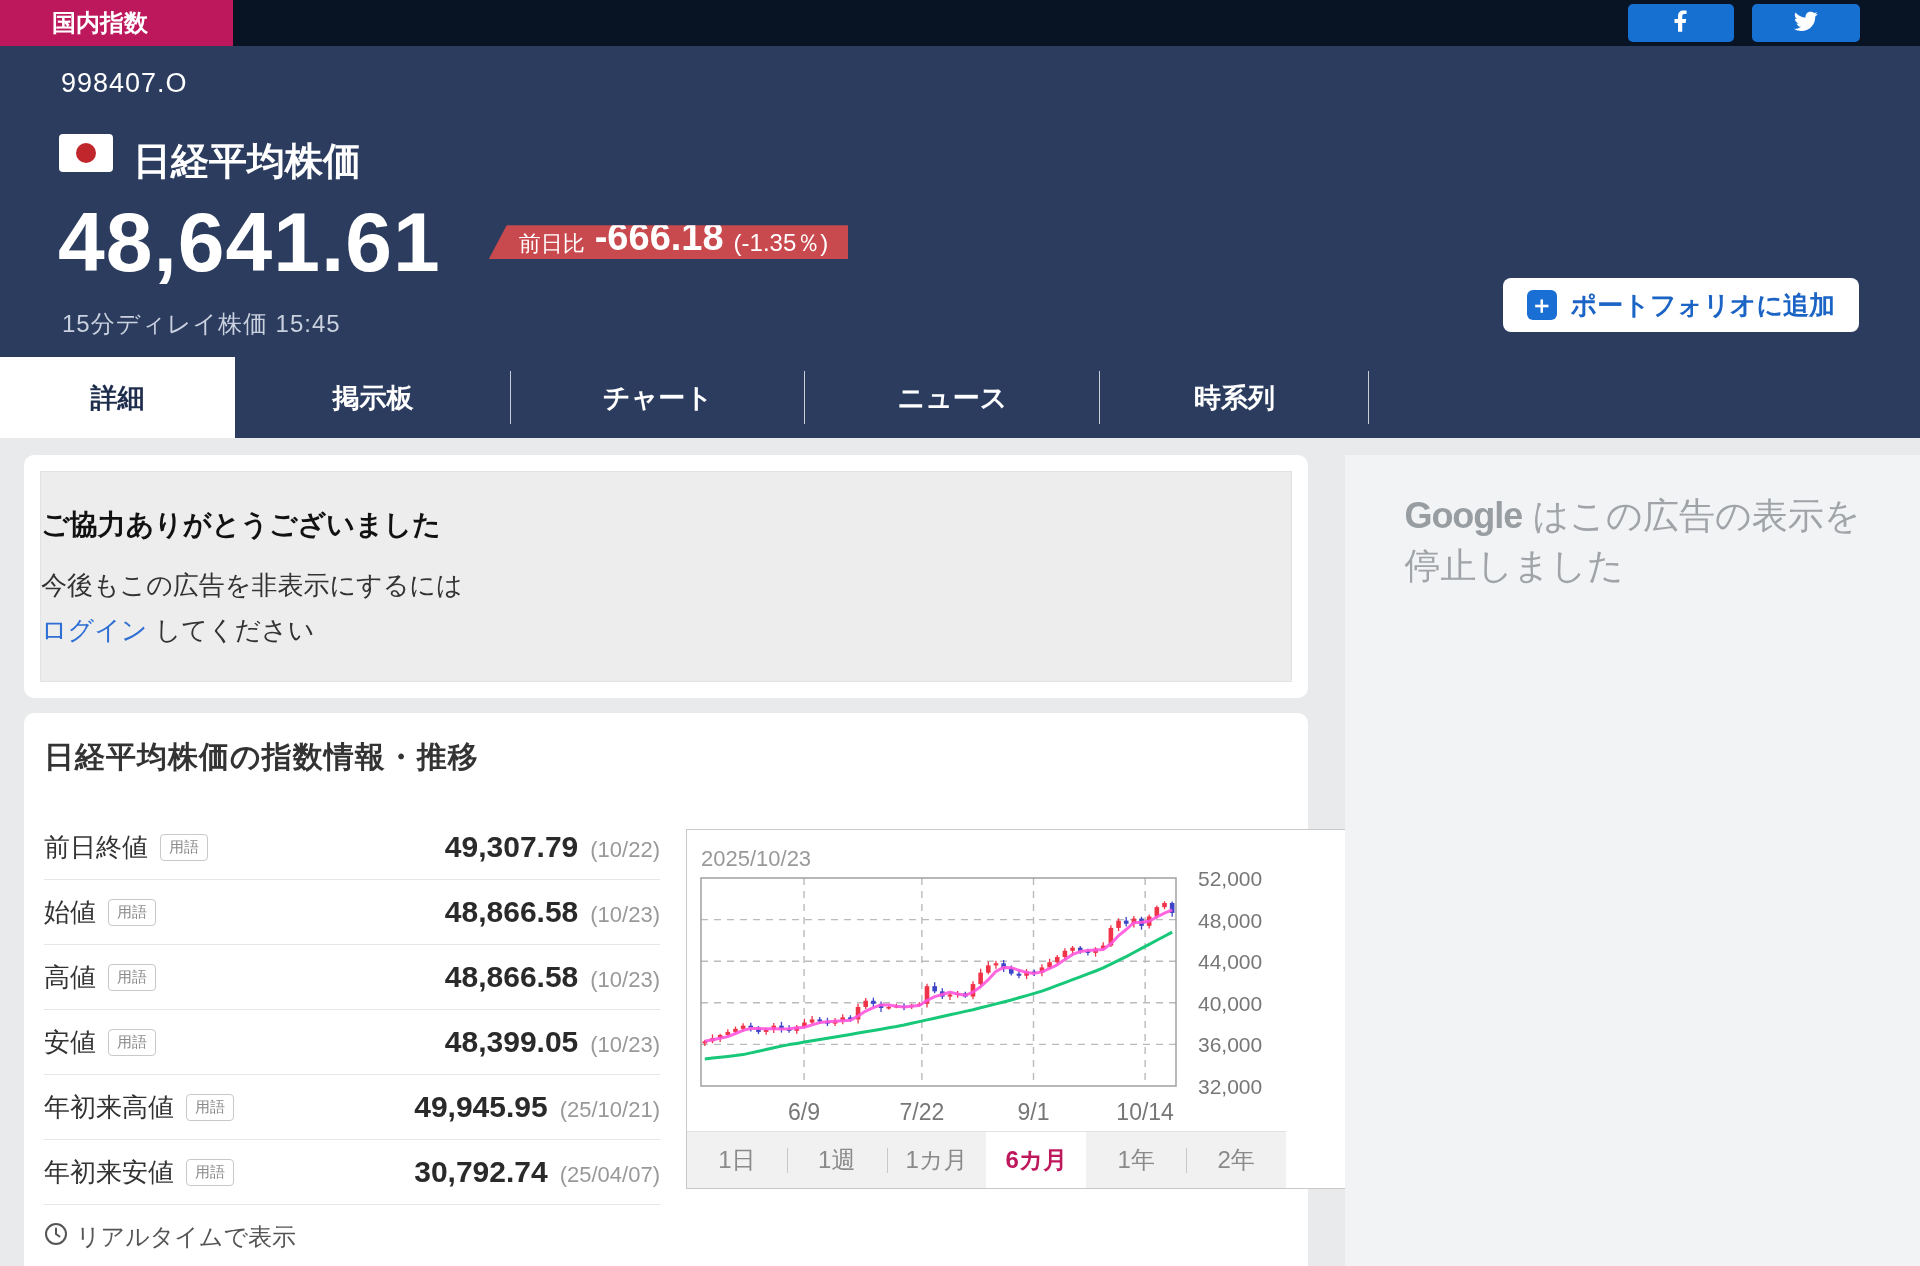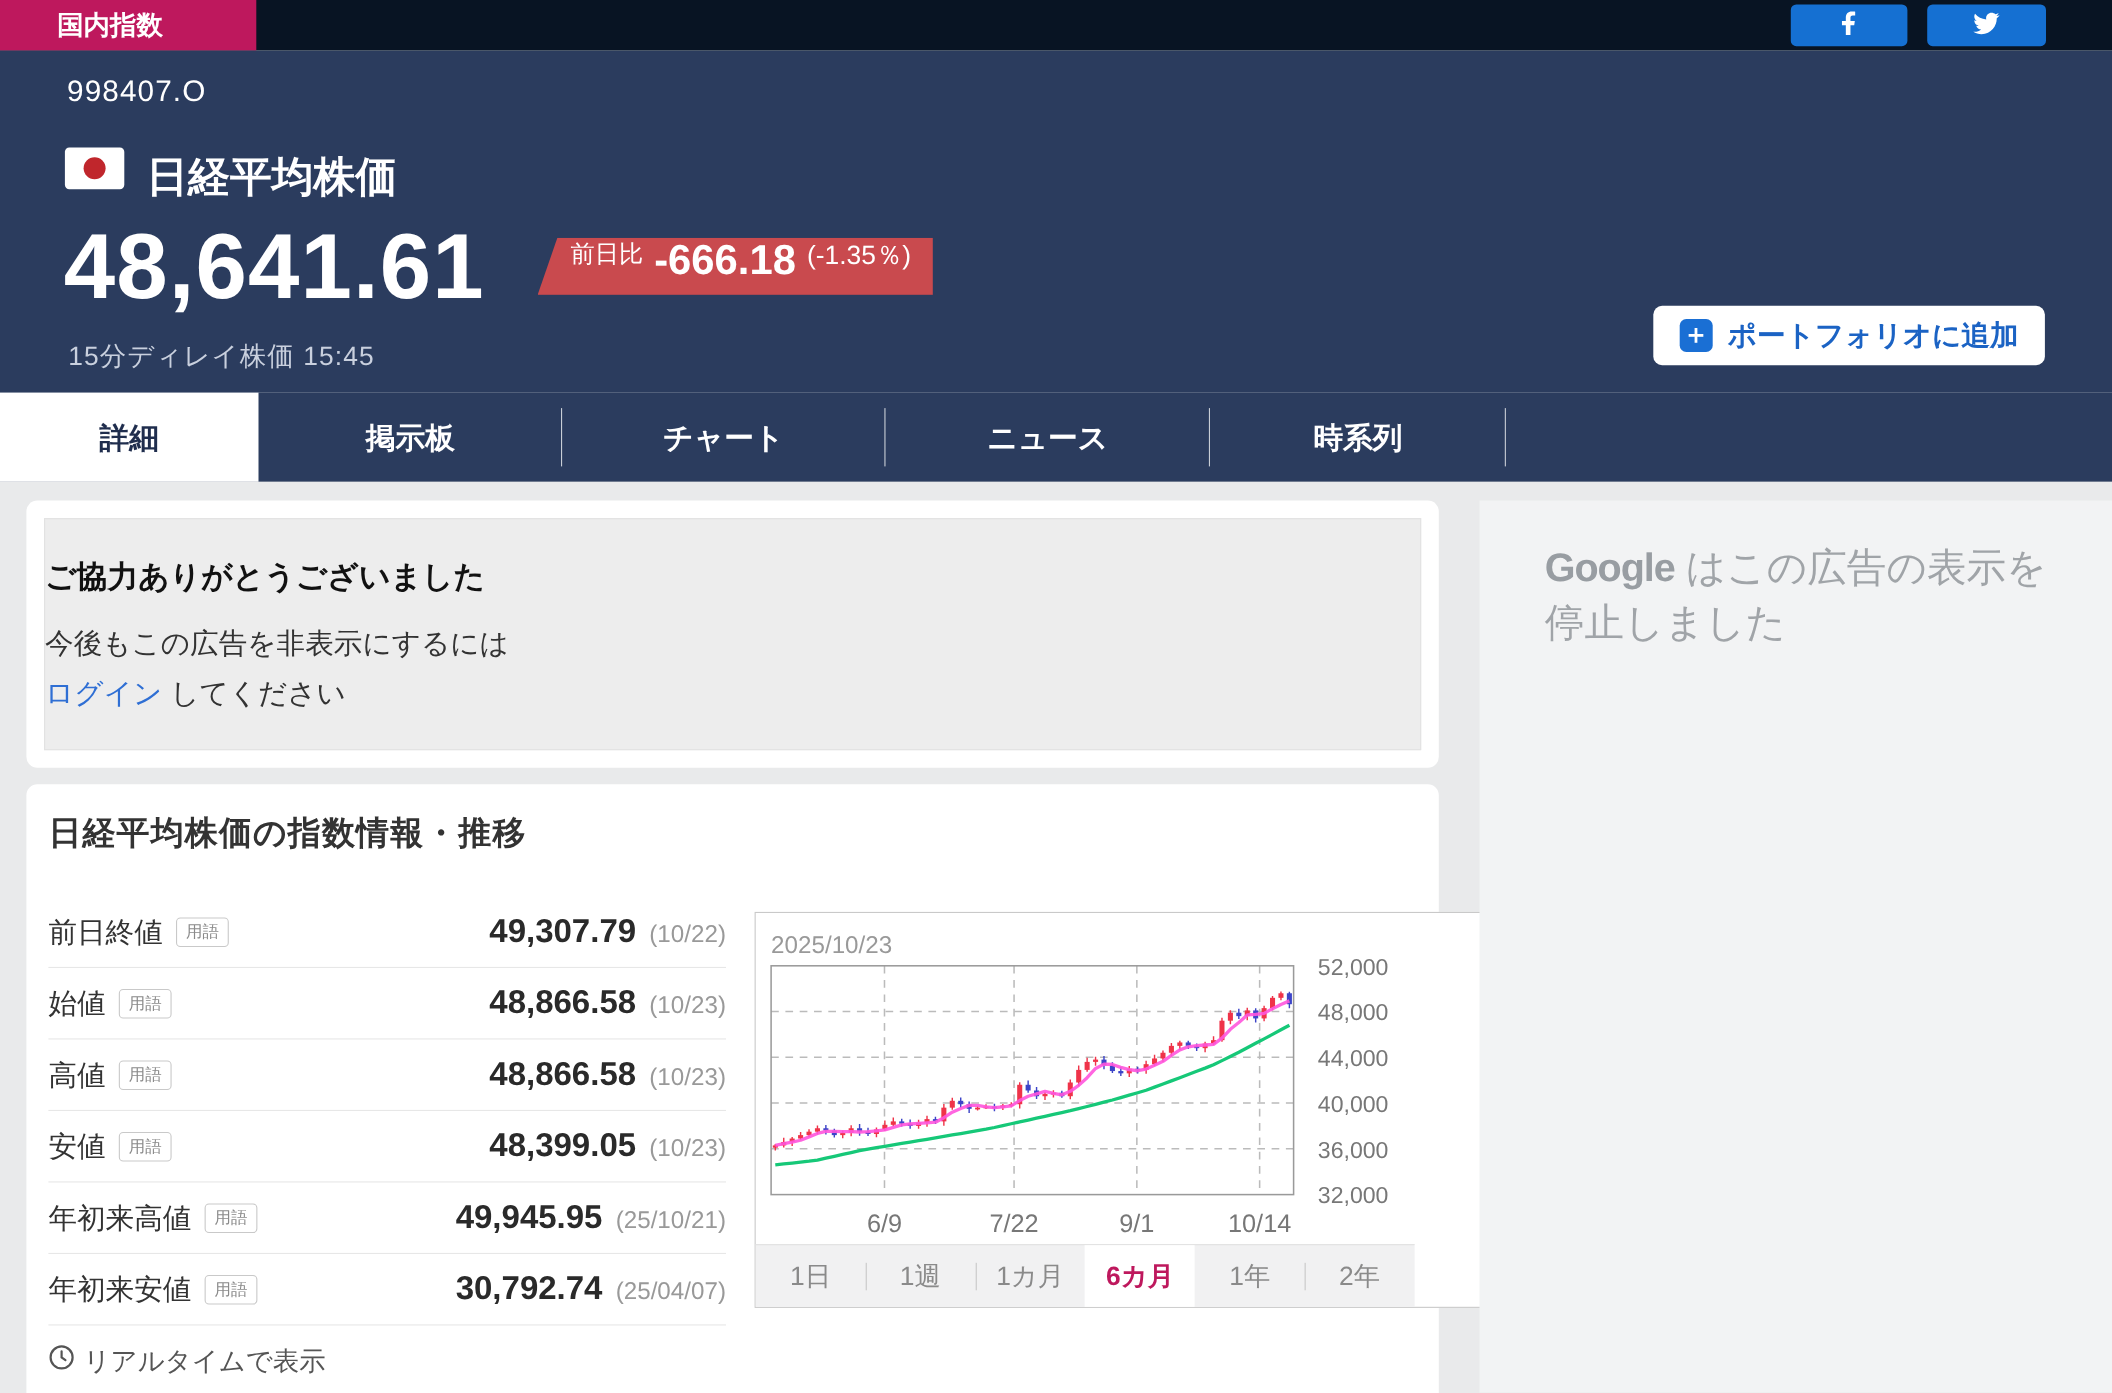--- a/index.html
+++ b/index.html
@@ -18,22 +18,22 @@
   
   #header { position:absolute; left:0; top:46px; width:1920px; height:311px; background:#2b3c5e; color:#fff; }
   #stock-code { position:absolute; left:61px; top:22px; font-size:27px; letter-spacing:1px; }
   #name-row { position:absolute; left:61px; top:90px; display:flex; align-items:flex-start; gap:22px; }
   #flag { width:50px; height:34px; background:#fff; border-radius:2px; position:relative; box-shadow:0 0 0 2px #fff; }
   #flag::after { content:""; position:absolute; left:50%; top:50%; width:20px; height:20px;
     margin:-10px 0 0 -10px; border-radius:50%; background:#c0262c; }
   #stock-name { font-size:38px; font-weight:bold; }
   #price-row { position:absolute; left:58px; top:150px; display:flex; align-items:center; }
   #price { font-size:84px; font-weight:bold; letter-spacing:1px; line-height:1.1; }
-  #change-badge { margin-left:48px; height:52px; background:#c94a4e; color:#fff;
-    display:flex; align-items:flex-start; padding:0 20px 0 30px; gap:10px;
+  #change-badge { margin-left:48px; height:34px; background:#c94a4e; color:#fff;
+    display:flex; align-items:flex-end; padding:0 20px 0 30px; gap:10px;
     clip-path:polygon(18px 0, 100% 0, 100% 100%, 0 100%); }
   #change-label { font-size:22px; }
   #change-value { font-size:38px; font-weight:bold; }
   #change-pct { font-size:24px; }
   #delay-note { position:absolute; left:62px; top:262px; font-size:24px; color:#c9d0de; letter-spacing:1px; }
   #portfolio-btn { position:absolute; right:61px; top:232px; height:54px; background:#fff; border:none;
     border-radius:8px; display:flex; align-items:center; gap:14px; padding:0 24px; cursor:pointer; }
   #portfolio-plus { width:30px; height:30px; background:#1a6fd4; border-radius:6px; color:#fff;
     font-size:24px; font-weight:bold; display:flex; align-items:center; justify-content:center; line-height:1; }
   #portfolio-label { color:#1b63c4; font-size:26px; font-weight:bold; }

